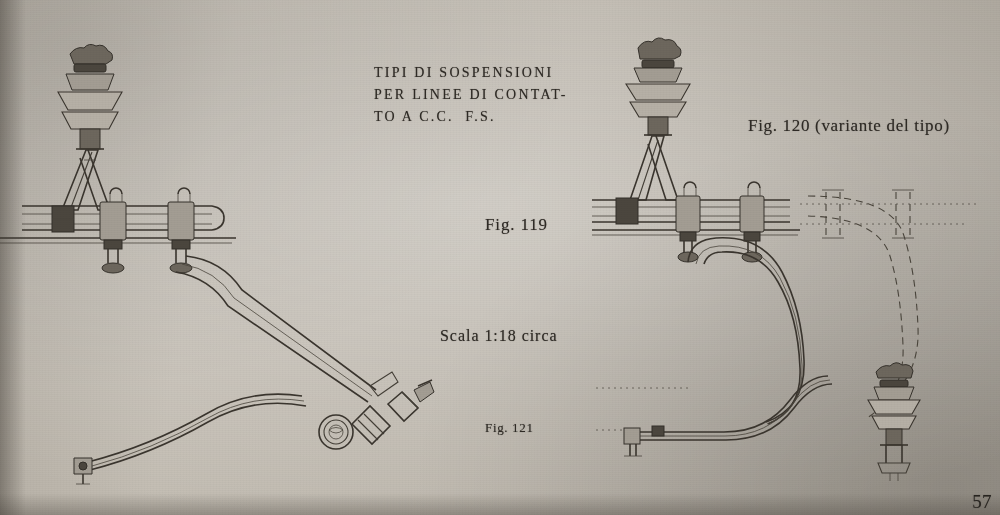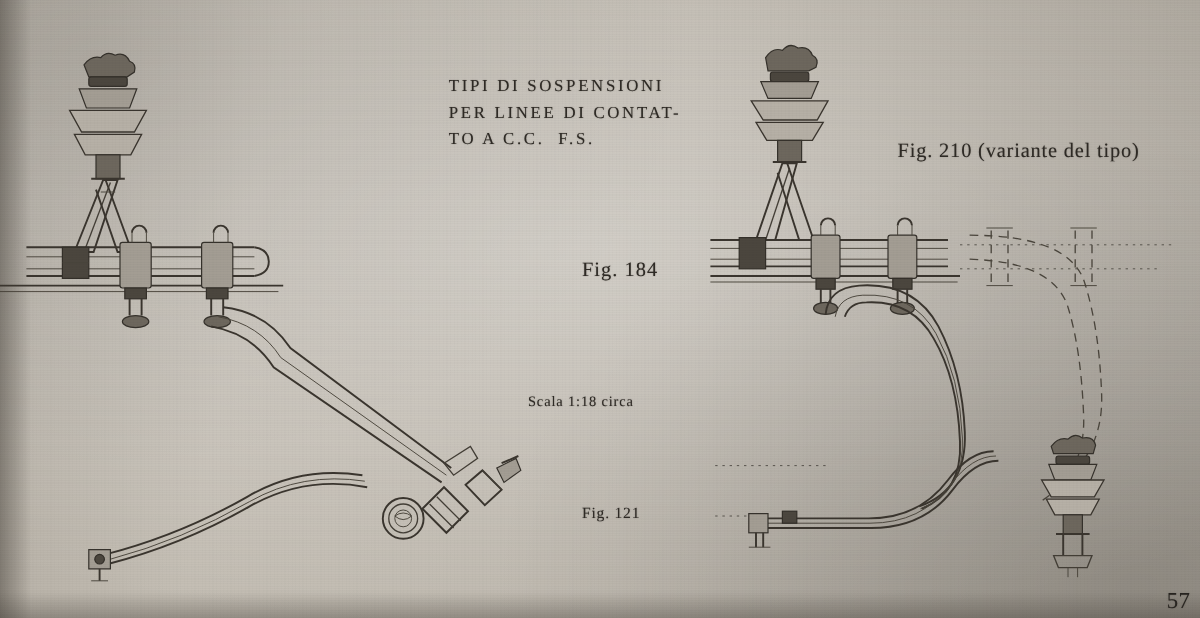--- a/index.html
+++ b/index.html
@@ -57,21 +57,21 @@
   #caption-title {
     left: 374px;
     top: 62px;
     font-size: 14px;
     line-height: 22px;
     letter-spacing: .16em;
   }
   #fig119-label { left: 485px; top: 215px; font-size: 17px; letter-spacing: .05em; }
   #fig120-label { left: 748px; top: 116px; font-size: 17px; letter-spacing: .04em; }
   #fig121-label { left: 485px; top: 420px; font-size: 13px; letter-spacing: .05em; }
-  #scale-label  { left: 440px; top: 327px; font-size: 12px; letter-spacing: .06em; }
+  #scale-label  { left: 440px; top: 327px; font-size: 16px; letter-spacing: .06em; }
   #page-number  { right: 8px;  bottom: 2px; font-size: 19px; letter-spacing: .02em; color:#26231f; }
 
   svg.art { position: absolute; left: 0; top: 0; width: 1000px; height: 515px; overflow: visible; }
   .ink      { fill: none; stroke: #3a352e; stroke-width: 1.6; }
   .ink-thin { fill: none; stroke: #433e36; stroke-width: 1.1; }
   .ink-hair { fill: none; stroke: #4a453c; stroke-width: .8; }
   .ink-dash { fill: none; stroke: #4a453c; stroke-width: 1.1; stroke-dasharray: 7 5; }
   .ink-dot  { fill: none; stroke: #55504a; stroke-width: .8; stroke-dasharray: 2 4; }
   .fill-dk  { fill: #4b463e; stroke: #332f29; stroke-width: 1; }
   .fill-md  { fill: #6d675d; stroke: #35312b; stroke-width: 1; }
@@ -236,23 +236,23 @@
         <path class="ink-thin" d="M878 463 h32 l-4 10 h-24 z"></path>
         <path class="ink-hair" d="M890 473 v8 M898 473 v8"></path>
       </g>
     </g>
   </svg>
 
   <div class="txt" id="caption-title">TIPI DI SOSPENSIONI
 PER LINEE DI CONTAT-
 TO A C.C.  F.S.</div>
 
-  <div class="txt" id="fig119-label">Fig. 184</div>
-
-  <div class="txt" id="fig120-label">Fig. 210 (variante del tipo)</div>
+  <div class="txt" id="fig119-label">Fig. 119</div>
+
+  <div class="txt" id="fig120-label">Fig. 120 (variante del tipo)</div>
 
   <div class="txt" id="fig121-label">Fig. 121</div>
 
   <div class="txt" id="scale-label">Scala 1:18 circa</div>
 
   <div class="txt" id="page-number">57</div>
 
   <div class="grain"></div>
   <div class="edge-dark-left"></div>
   <div class="edge-dark-bottom"></div>

